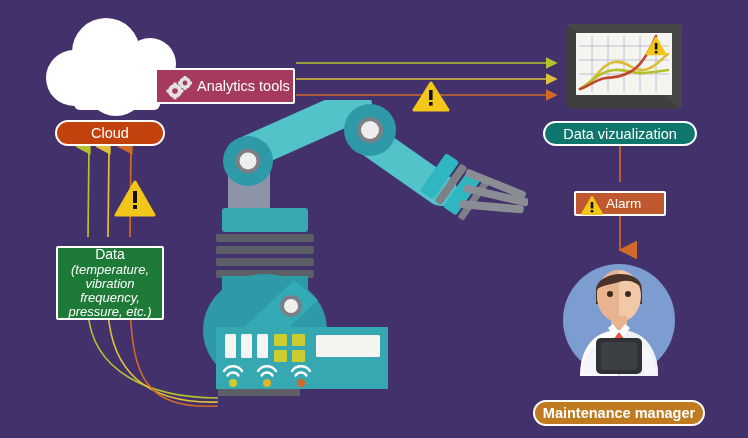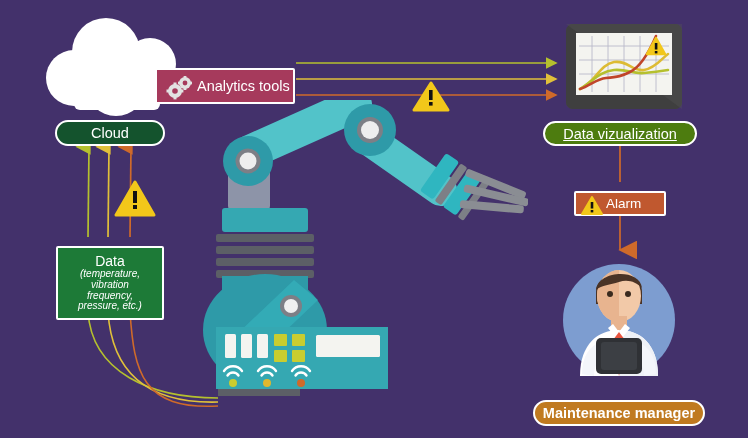--- a/index.html
+++ b/index.html
@@ -20,42 +20,42 @@
     border:2px solid #ffffff;
     color:#ffffff;
     white-space:nowrap;
     box-sizing:border-box;
     margin-top:9px;
   }
   .pill.round{border-radius:999px;}
 
   #cloud-label{
     left:55px;top:111px;width:110px;height:26px;
-    background:#14532d;border-radius:999px;font-size:14.5px;
+    background:#c2410c;border-radius:999px;font-size:14.5px;
   }
   #analytics-box{
     left:155px;top:59px;width:140px;height:36px;
     background:#a63a5c;border-radius:2px;
     justify-content:flex-start;padding-left:40px;font-size:14.5px;
   }
   #data-box{
     left:56px;top:237px;width:108px;height:74px;
     background:#1d7a37;border-radius:2px;
     flex-direction:column;justify-content:center;line-height:1.08;
     padding:20px 3px;
   }
   #data-box .d-title{font-size:14px;}
-  #data-box .d-sub{font-size:10px;font-style:italic;text-align:center;}
+  #data-box .d-sub{font-size:13px;font-style:italic;text-align:center;}
   #sensors-label{
     left:209px;top:390px;width:110px;height:26px;
     background:#a93bb0;border-radius:999px;font-size:14.5px;
   }
   #dataviz-label{
     left:543px;top:112px;width:154px;height:25px;
-    background:#4d7c0f;border-radius:999px;font-size:14.5px;text-decoration:underline;
+    background:#0f766e;border-radius:999px;font-size:14.5px;
   }
   #alarm-box{
     left:574px;top:182px;width:92px;height:25px;
     background:#c0582f;border-radius:2px;
     justify-content:flex-start;padding-left:30px;font-size:13.5px;
   }
   #manager-label{
     left:533px;top:391px;width:172px;height:26px;
     background:#c07a20;border-radius:999px;font-size:14.5px;font-weight:bold;
   }

